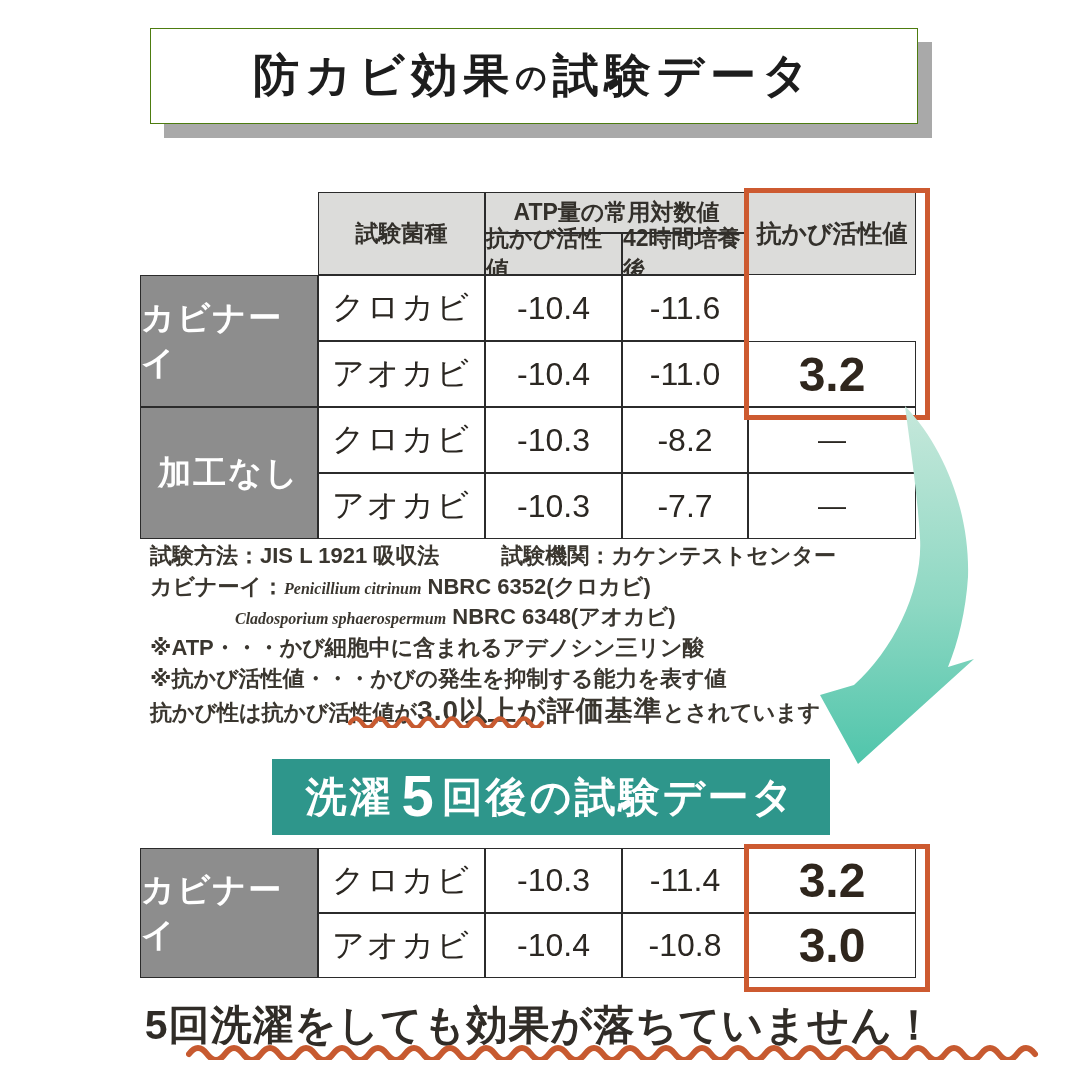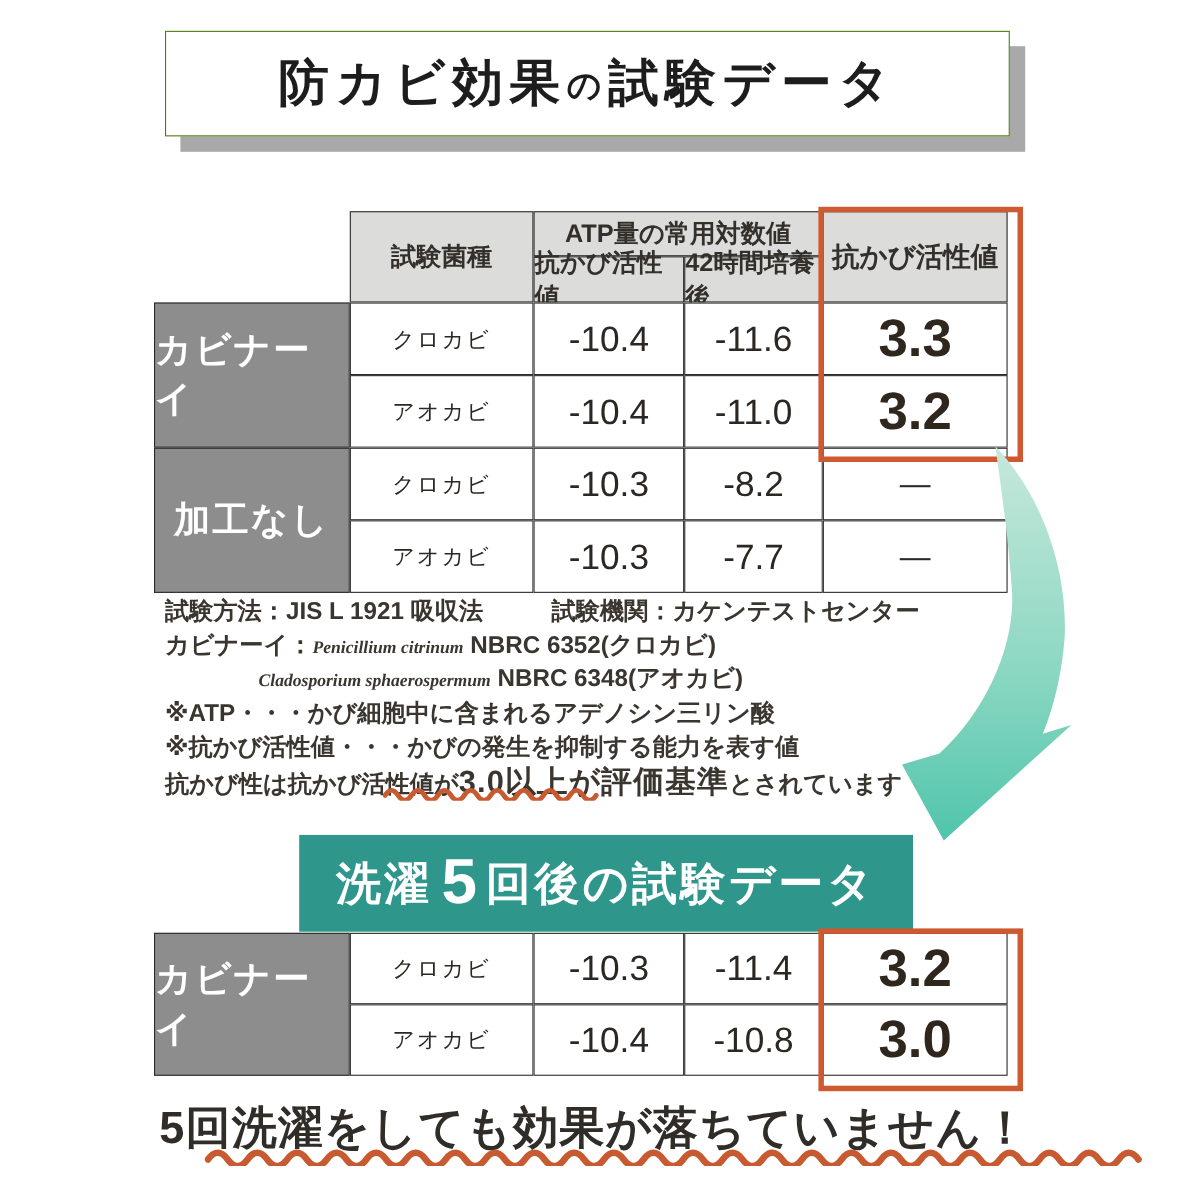--- a/index.html
+++ b/index.html
@@ -18,34 +18,34 @@
   
   .tbl{position:absolute;display:grid;border-radius:25px;}
   .cell{
     border:1px solid #2b2b2b;background:#ffffff;
     display:flex;align-items:center;justify-content:center;
     font-size:32px;font-weight:500;color:#2b2722;
   }
   .cell.hd{background:#dcdcda;font-size:23px;font-weight:600;color:#33302b;}
   .cell.hd-act{font-size:25px;}
   .cell.grp{background:#8d8d8d;color:#ffffff;font-size:33px;font-weight:700;letter-spacing:2px;}
-  .cell.species{font-size:20px;letter-spacing:2px;font-family:Liberation Serif, serif;}
+  .cell.species{font-size:32px;letter-spacing:2px;font-family:Liberation Serif, serif;}
   .cell.big{font-size:48px;font-weight:700;color:#2f261d;}
   .cell.dash{font-size:28px;color:#2b2722;}
   .hl-box{position:absolute;border:5px solid #cd5a30;background:transparent;pointer-events:none;}
   
   .note{position:absolute;left:150px;font-size:22px;font-weight:600;color:#3a362f;white-space:nowrap;}
   .note .lbl{font-weight:700;}
   .note .latin{font-family:"Liberation Serif","DejaVu Serif",serif;font-style:italic;font-weight:600;font-size:16px;}
   .note .gap{display:inline-block;width:62px;}
   .note .crit-bold{font-weight:700;font-size:28px;letter-spacing:1px;}
   .note.indent{padding-left:85px;}
   
   .banner{
-    position:absolute;left:272px;top:759px;width:558px;height:88px;background:#2e968b;
+    position:absolute;left:272px;top:759px;width:558px;height:76px;background:#2e968b;
     display:flex;align-items:center;justify-content:center;color:#ffffff;
   }
   .banner .b-txt{font-size:41px;font-weight:700;letter-spacing:3px;}
   .banner .b-five{font-size:58px;font-weight:700;margin:0 8px;position:relative;top:-2px;}
   
   .footer-msg{
     position:absolute;left:60px;top:998px;width:960px;text-align:center;
     font-size:41px;font-weight:600;color:#302c27;letter-spacing:1px;white-space:nowrap;
   }
   .wavy{position:absolute;pointer-events:none;}
@@ -68,21 +68,20 @@
     <div class="cell hd" style="grid-area:2/3/3/4">抗かび活性値</div>
     <div class="cell hd" style="grid-area:2/4/3/5">42時間培養後</div>
     <div class="cell hd hd-act" style="grid-area:1/5/3/6">抗かび活性値</div>
 
     <div class="cell grp" style="grid-area:3/1/5/2">カビナーイ</div>
     <div class="cell grp" style="grid-area:5/1/7/2">加工なし</div>
 
     <div class="cell species" style="grid-area:3/2/4/3">クロカビ</div>
     <div class="cell" style="grid-area:3/3/4/4">-10.4</div>
     <div class="cell" style="grid-area:3/4/4/5">-11.6</div>
-    <div class="cell big" style="grid-area:3/5/4/6">3.3</div>
 
     <div class="cell species" style="grid-area:4/2/5/3">アオカビ</div>
     <div class="cell" style="grid-area:4/3/5/4">-10.4</div>
     <div class="cell" style="grid-area:4/4/5/5">-11.0</div>
     <div class="cell big" style="grid-area:4/5/5/6">3.2</div>
 
     <div class="cell species" style="grid-area:5/2/6/3">クロカビ</div>
     <div class="cell" style="grid-area:5/3/6/4">-10.3</div>
     <div class="cell" style="grid-area:5/4/6/5">-8.2</div>
     <div class="cell dash" style="grid-area:5/5/6/6">—</div>

